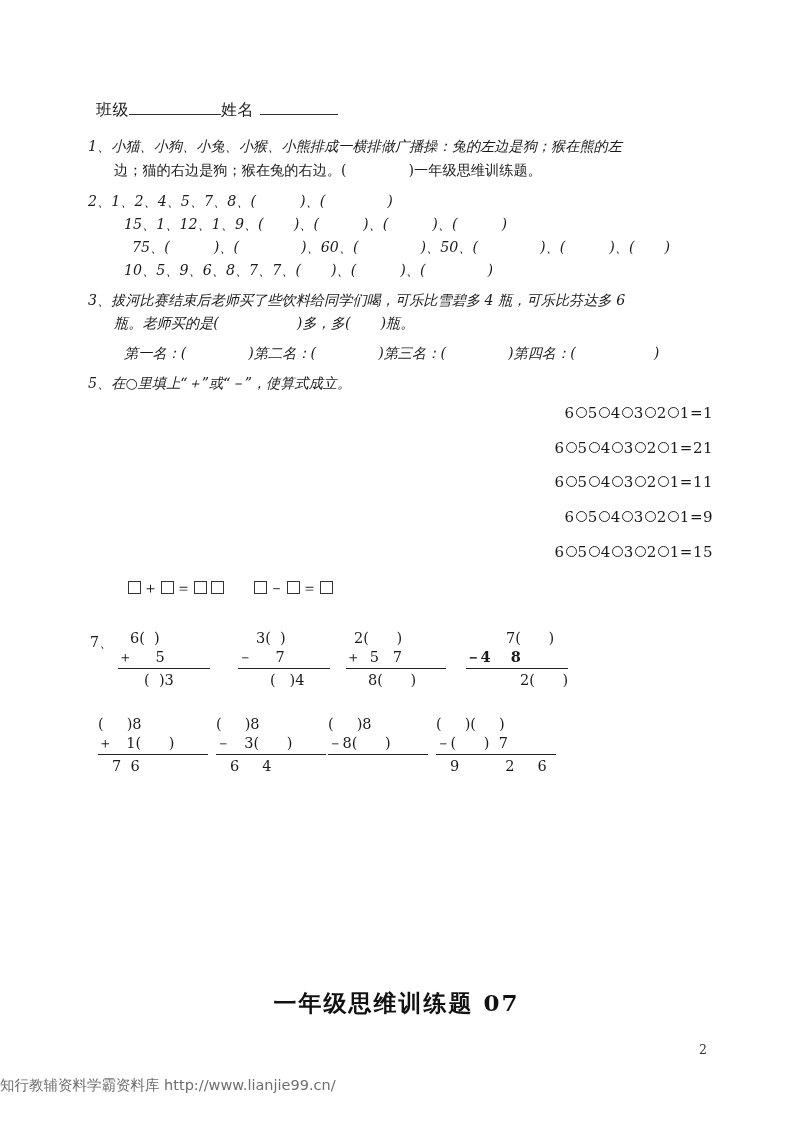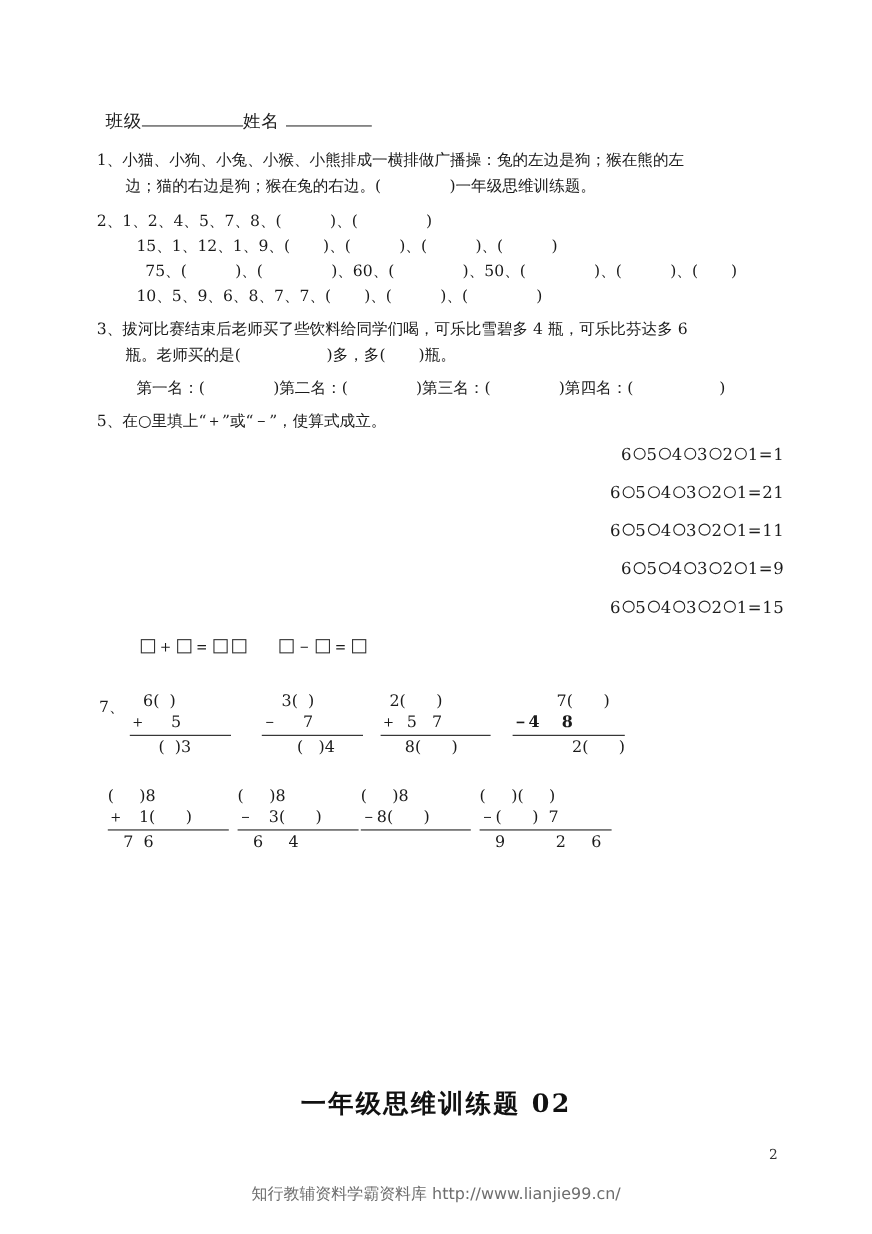--- a/index.html
+++ b/index.html
@@ -44,21 +44,21 @@
   }
   .blank-a { width: 92px; }
   .blank-b { width: 78px; margin-left: 6px; }
 
   
   .q {
     font-size: 14.2px;
     line-height: 1.62;
     margin-bottom: 7px;
   }
-  .q .ln { white-space: nowrap; }
+  .q .ln { white-space: nowrap; font-style: italic; }
   .indent1 { padding-left: 26px; }
   .indent2 { padding-left: 36px; }
   .indent3 { padding-left: 44px; }
 
   .q1 {
     text-indent: 0;
     line-height: 1.72;
   }
   .q1 p {
     margin: 0;
@@ -158,21 +158,20 @@
     right: 86px;
     top: 1042px;
     font-size: 12.5px;
     color: #333;
   }
   .footer {
     position: absolute;
     left: 0;
     top: 1076px;
     width: 793px;
-    text-align: center;
     font-size: 14.5px;
     color: #6e6e6e;
     font-family: "DejaVu Sans", "Liberation Sans", sans-serif;
   }
 </style>
 </head>
 <body>
 
 <div class="page">
 
@@ -261,17 +260,17 @@
           <div class="vcell" style="left: 348px; top: 0px;">
             <span class="vtop" style="display: block; padding-left: 0px;">(     )(     )</span>
             <span class="vmid" style="min-width: 120px;">－(      )  7</span>
             <span class="vbot" style="padding-left: 14px;">9          2     6</span>
           </div>
         </div>
     </div>
 
   </div>
 
-  <div class="bigtitle">一年级思维训练题 02</div>
+  <div class="bigtitle">一年级思维训练题 07</div>
   <div class="pagenum">2</div>
   <div class="footer">知行教辅资料学霸资料库 http://www.lianjie99.cn/</div>
 
 </div>
 
 </body></html>

